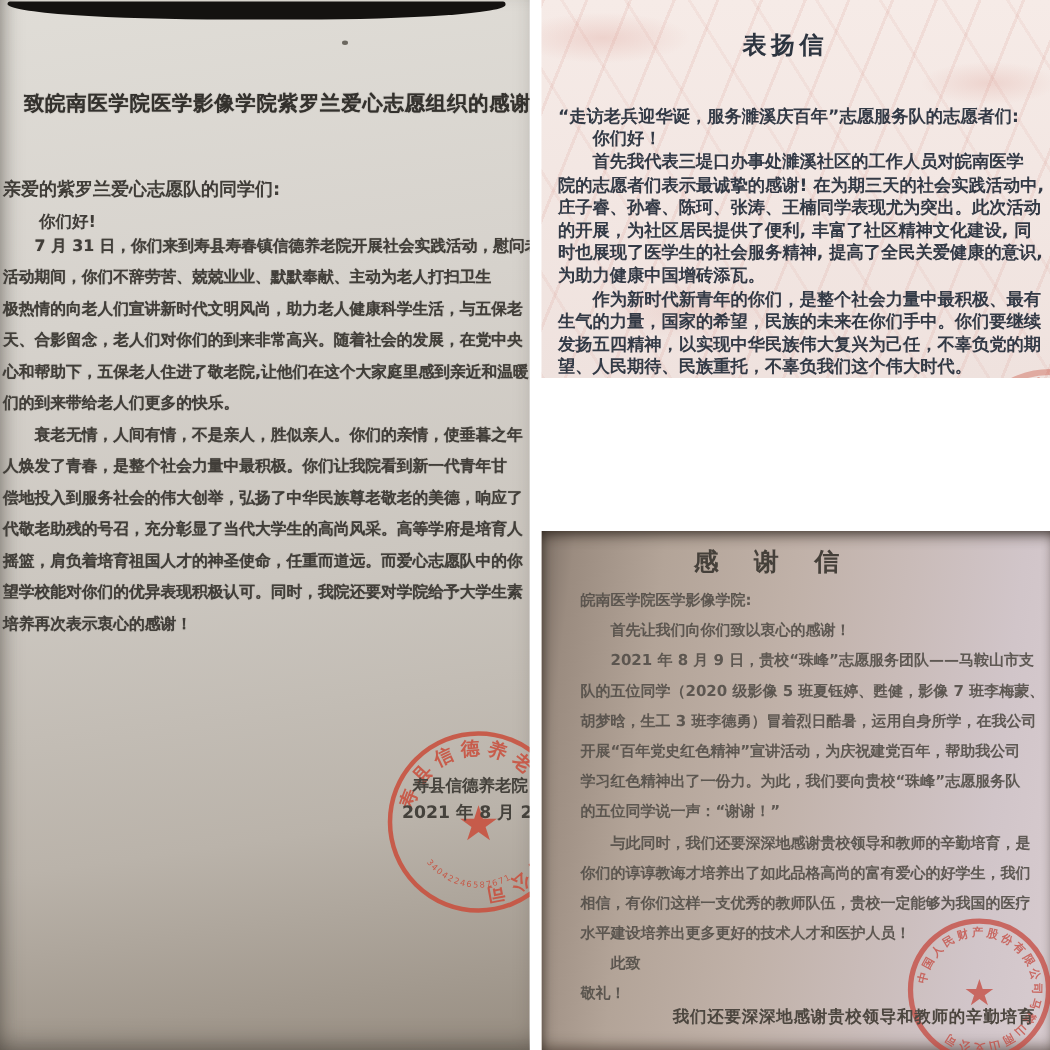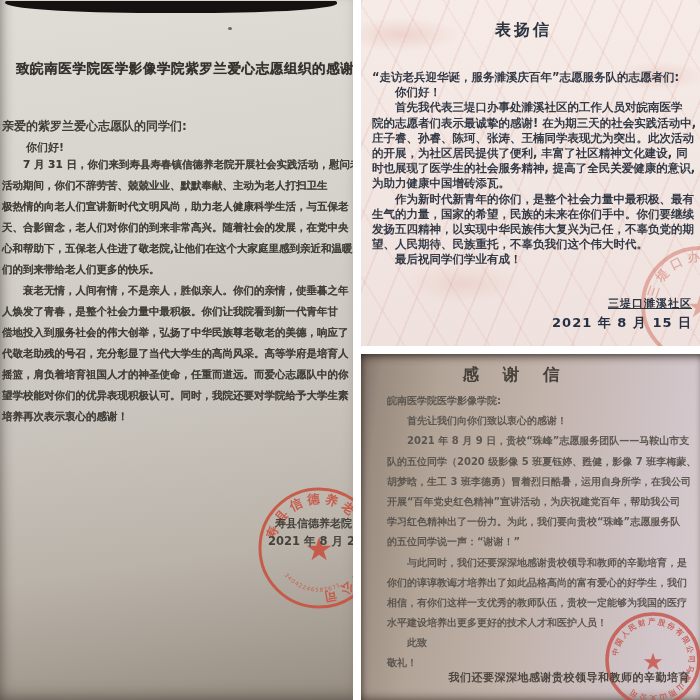--- a/index.html
+++ b/index.html
@@ -25,21 +25,21 @@
   .l-salutation{position:absolute;left:2px;top:118px;font-size:12px;white-space:nowrap;font-weight:bold;color:#403d38;}
   .l-greeting{position:absolute;left:26px;top:140px;font-size:11px;font-weight:bold;color:#403d38;}
   .l-body{position:absolute;left:2px;top:154px;width:460px;font-size:10.5px;font-weight:bold;
     line-height:21px;color:#413e39;text-shadow:0 0 .6px rgba(62,58,52,.6);}
   .l-body .doc-line{white-space:nowrap;height:21px;}
   .l-closing-org{position:absolute;left:275px;top:516px;font-size:11px;font-weight:bold;white-space:nowrap;color:#45423c;}
   .l-closing-date{position:absolute;left:268px;top:534px;font-size:11.5px;font-weight:bold;white-space:nowrap;color:#45423c;}
 
   
   #praise-panel{
-    left:361px;top:0;width:339px;height:346px;
+    left:361px;top:0;width:339px;height:252px;
     background:
       radial-gradient(ellipse 90px 26px at 12% 10%, rgba(219,156,146,.30), transparent 65%),
       radial-gradient(ellipse 70px 22px at 88% 22%, rgba(219,156,146,.28), transparent 65%),
       radial-gradient(ellipse 90px 30px at 30% 82%, rgba(219,156,146,.22), transparent 65%),
       repeating-linear-gradient(112deg, rgba(213,146,136,.16) 0 2px, transparent 2px 27px),
       repeating-linear-gradient(58deg, rgba(213,146,136,.11) 0 2px, transparent 2px 36px),
       linear-gradient(180deg,#f6ebe7,#efe2de);
     color:#333a46;
   }
   .p-title{position:absolute;left:0;right:14px;top:20px;text-align:center;font-size:16px;font-weight:bold;

